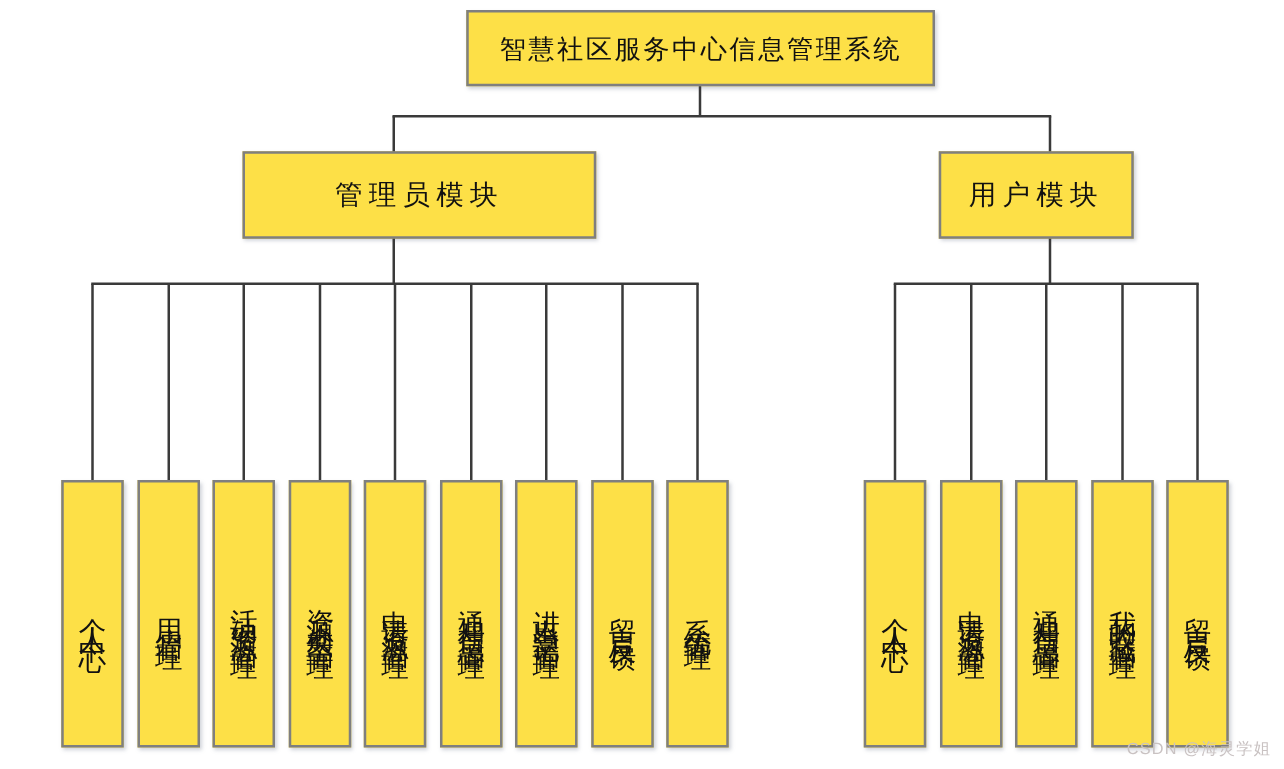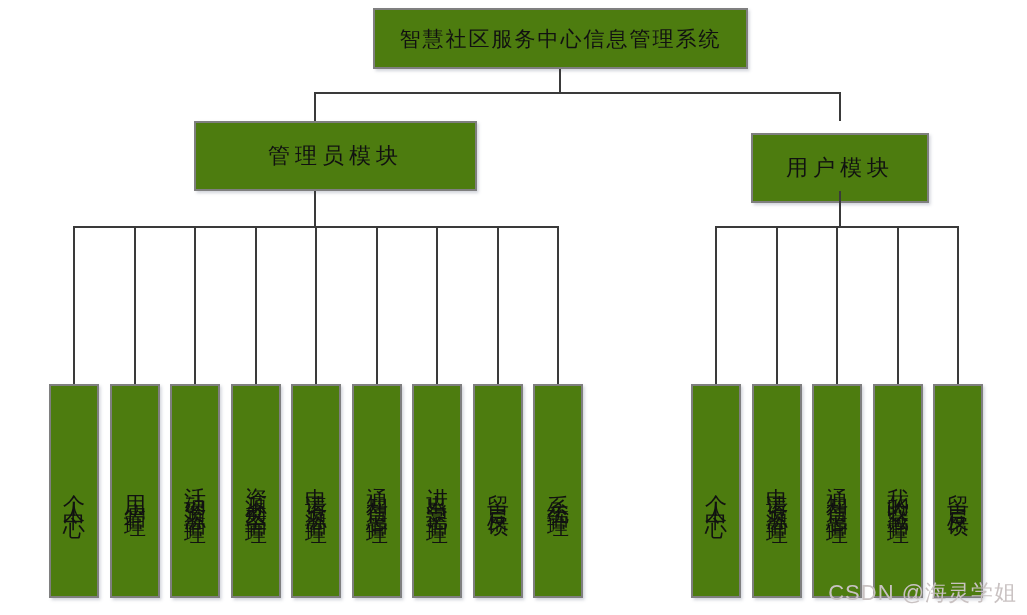--- a/index.html
+++ b/index.html
@@ -8,21 +8,21 @@
     width: 1027px;
     height: 615px;
     background: #ffffff;
     overflow: hidden;
     font-family: "Liberation Sans", "DejaVu Sans", sans-serif;
     color: #111111;
   }
   .box {
     position: absolute;
     box-sizing: border-box;
-    background: #4d7c0f;
+    background: #fde047;
     border: 2px solid var(--box-border, #7f7f7f);
     box-shadow: 1.5px 2px 3px rgba(120,130,150,0.35);
     display: flex;
     align-items: center;
     justify-content: center;
     text-align: center;
     color: #111111;
   }
   .hbox { font-size: 22px; letter-spacing: 5px; white-space: nowrap; }
   #root-box { font-size: 21px; letter-spacing: 2px; }
@@ -34,36 +34,36 @@
     line-height: 1;
   }
   .connector {
     position: absolute;
     background: var(--line-color, #3a3a3a);
   }
   .watermark {
     position: absolute;
     right: 10px;
     bottom: 7px;
-    font-size: 22px;
+    font-size: 13px;
     letter-spacing: 1px;
     color: var(--wm-color, #c9c2c2);
     white-space: nowrap;
   }
 </style>
 </head>
 <body>
 
 <div class="stage" style="--box-border: #7f7f7f; --line-color: #3a3a3a; --wm-color: #c9c2c2;">
 
   <div class="box hbox" id="root-box" style="left:373px; top:8px; width:375px; height:61px;">智慧社区服务中心信息管理系统</div>
 
   <div class="box hbox" id="admin-box" style="left:194px; top:121px; width:283px; height:70px;">管理员模块</div>
 
-  <div class="box hbox" id="user-box" style="left:751px; top:121px; width:178px; height:70px;margin-top:12px;">用户模块</div>
+  <div class="box hbox" id="user-box" style="left:751px; top:121px; width:156px; height:70px;">用户模块</div>
 
   <div id="leaves">
       <div class="box leaf" style="left: 49px; top: 384px; width: 50px; height: 214px;">个人中心</div>
       <div class="box leaf" style="left: 110px; top: 384px; width: 50px; height: 214px;">用户管理</div>
       <div class="box leaf" style="left: 170px; top: 384px; width: 50px; height: 214px;">活动资源管理</div>
       <div class="box leaf" style="left: 231px; top: 384px; width: 50px; height: 214px;">资源类型管理</div>
       <div class="box leaf" style="left: 291px; top: 384px; width: 50px; height: 214px;">申请资源管理</div>
       <div class="box leaf" style="left: 352px; top: 384px; width: 50px; height: 214px;">通知信息管理</div>
       <div class="box leaf" style="left: 412px; top: 384px; width: 50px; height: 214px;">进出登记管理</div>
       <div class="box leaf" style="left: 473px; top: 384px; width: 50px; height: 214px;">留言反馈</div>

